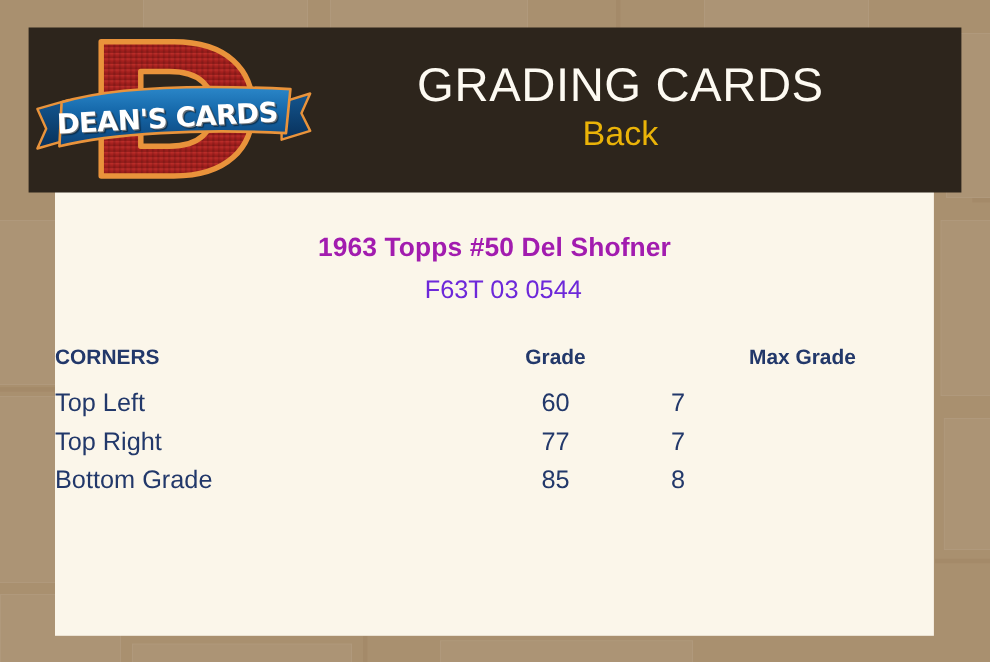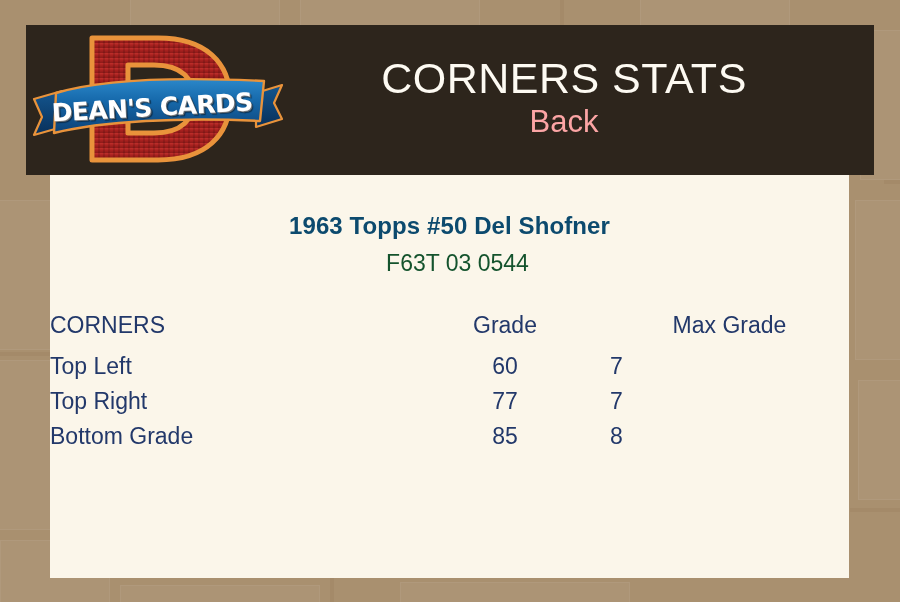--- a/index.html
+++ b/index.html
@@ -111,46 +111,46 @@
     transform: translateY(-2px);
   }
   #header-title {
     color: #fdfaf2;
     font-size: 43px;
     font-weight: normal;
     line-height: 1.06;
     letter-spacing: 0.5px;
   }
   #header-subtitle {
-    color: #fca5a5;
+    color: #eab308;
     font-size: 31px;
     font-weight: normal;
     line-height: 1.2;
     margin-top: 2px;
   }
 
   
   #card-title {
     position: absolute;
     left: 0; right: 0;
     top: 38px;
     text-align: center;
     font-size: 24px;
     font-weight: bold;
-    color: #0c4a6e;
+    color: #a21caf;
     letter-spacing: 0.1px;
   }
   #card-serial {
     position: absolute;
     left: 16px; right: 0;
     top: 76px;
     text-align: center;
     font-size: 23px;
     font-weight: normal;
-    color: #14532d;
+    color: #6d28d9;
   }
 
   
   #stats-table {
     position: absolute;
     left: 0;
     top: 134px;
     width: 799px;
     border-collapse: collapse;
     color: #22386a;
@@ -159,22 +159,22 @@
   #stats-table td {
     padding: 0;
     line-height: 35px;
     height: 35px;
     font-size: 23px;
     font-weight: normal;
     color: #22386a;
     vertical-align: middle;
   }
   #stats-table thead th {
-    font-weight: normal;
-    font-size: 23px;
+    font-weight: bold;
+    font-size: 19px;
     padding-bottom: 6px;
   }
   .col-section  { width: 350px; text-align: left;  padding-left: 100px; }
   .col-value    { width: 210px; text-align: center; }
   .col-max      { width: 239px; }
 
   td.col-section { padding-left: 153px; margin-left: 35px; }
 </style>
 </head>
 <body>
@@ -273,16 +273,16 @@
         <path d="M250 8 L224 16 L224 50 L250 42 L242 26 Z" fill="url(#blueDark)" stroke="#e9933b" stroke-width="2.2" stroke-linejoin="round"></path>
 
         <path d="M24 16 C70 2 150 0 232 4 L228 44 C150 40 70 44 22 56 Z" fill="url(#blueG)" stroke="#e9933b" stroke-width="2.4" stroke-linejoin="round"></path>
       </svg>
     </div>
 
     <div class="ribbon-text">DEAN'S CARDS</div>
   </div>
 
   <div id="header-titles">
-    <div id="header-title">CORNERS STATS</div>
+    <div id="header-title">GRADING CARDS</div>
     <div id="header-subtitle">Back</div>
   </div>
 </div>
 
 </body></html>

